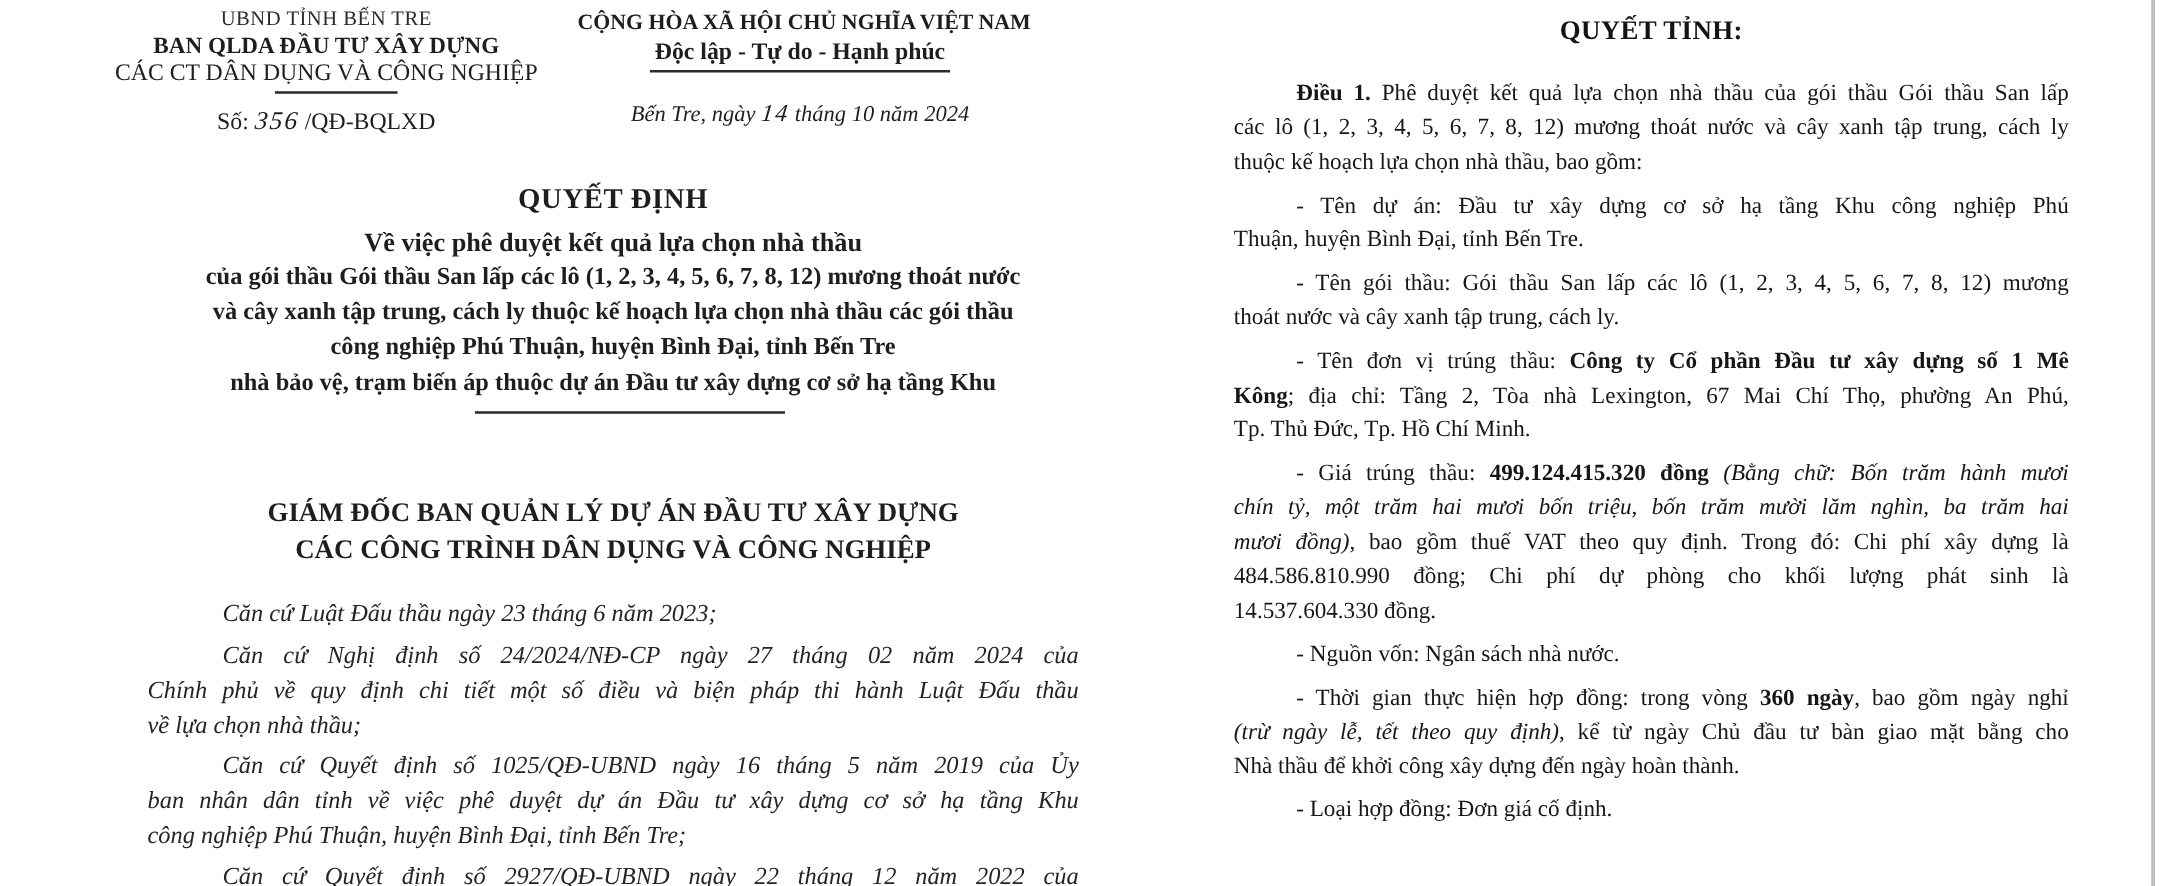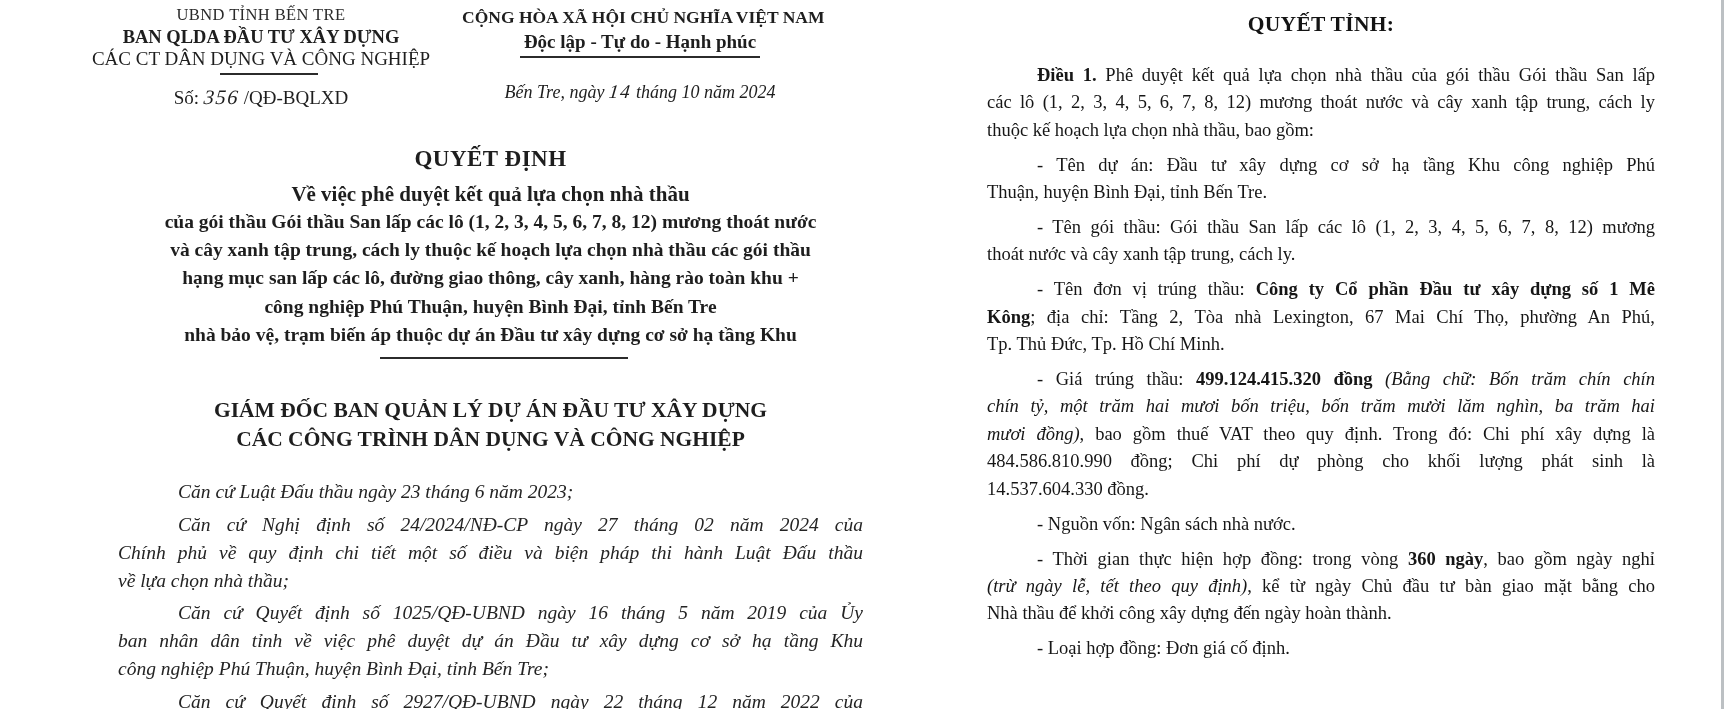--- a/index.html
+++ b/index.html
@@ -82,21 +82,20 @@
       <span class="handwritten">14</span>
       <span>tháng 10 năm 2024</span>
     </div>
   </div>
 
   <div class="title-block">
     <div class="doc-title">QUYẾT ĐỊNH</div>
     <div class="title-about">Về việc phê duyệt kết quả lựa chọn nhà thầu</div>
     <div class="subtitle-line">của gói thầu Gói thầu San lấp các lô (1, 2, 3, 4, 5, 6, 7, 8, 12) mương thoát nước</div>
     <div class="subtitle-line">và cây xanh tập trung, cách ly thuộc kế hoạch lựa chọn nhà thầu các gói thầu</div>
-    <div class="subtitle-line">hạng mục san lấp các lô, đường giao thông, cây xanh, hàng rào toàn khu +</div>
     <div class="subtitle-line">công nghiệp Phú Thuận, huyện Bình Đại, tỉnh Bến Tre</div>
     <div class="subtitle-line">nhà bảo vệ, trạm biến áp thuộc dự án Đầu tư xây dựng cơ sở hạ tầng Khu</div>
     <div class="title-underline"></div>
   </div>
 
   <div class="issuer-block">
     <div class="issuer-line">GIÁM ĐỐC BAN QUẢN LÝ DỰ ÁN ĐẦU TƯ XÂY DỰNG</div>
     <div class="issuer-line">CÁC CÔNG TRÌNH DÂN DỤNG VÀ CÔNG NGHIỆP</div>
   </div>
 
@@ -134,21 +133,21 @@
     <div class="rp-para">
         <div class="pline pl-first"><span class="run-n">- Tên gói thầu: Gói thầu San lấp các lô (1, 2, 3, 4, 5, 6, 7, 8, 12) mương</span></div>
         <div class="pline pl-last"><span class="run-n">thoát nước và cây xanh tập trung, cách ly.</span></div>
       </div>
     <div class="rp-para">
         <div class="pline pl-first"><span class="run-n">- Tên đơn vị trúng thầu: </span><span class="run-b">Công ty Cổ phần Đầu tư xây dựng số 1 Mê</span></div>
         <div class="pline"><span class="run-b">Kông</span><span class="run-n">; địa chỉ: Tầng 2, Tòa nhà Lexington, 67 Mai Chí Thọ, phường An Phú,</span></div>
         <div class="pline pl-last"><span class="run-n">Tp. Thủ Đức, Tp. Hồ Chí Minh.</span></div>
       </div>
     <div class="rp-para">
-        <div class="pline pl-first"><span class="run-n">- Giá trúng thầu: </span><span class="run-b">499.124.415.320 đồng </span><span class="run-i">(Bằng chữ: Bốn trăm chín chín</span></div>
+        <div class="pline pl-first"><span class="run-n">- Giá trúng thầu: </span><span class="run-b">499.124.415.320 đồng </span><span class="run-i">(Bằng chữ: Bốn trăm hành mươi</span></div>
         <div class="pline"><span class="run-i">chín tỷ, một trăm hai mươi bốn triệu, bốn trăm mười lăm nghìn, ba trăm hai</span></div>
         <div class="pline"><span class="run-i">mươi đồng)</span><span class="run-n">, bao gồm thuế VAT theo quy định. Trong đó: Chi phí xây dựng là</span></div>
         <div class="pline"><span class="run-n">484.586.810.990 đồng; Chi phí dự phòng cho khối lượng phát sinh là</span></div>
         <div class="pline pl-last"><span class="run-n">14.537.604.330 đồng.</span></div>
       </div>
     <div class="rp-para">
         <div class="pline pl-first pl-last"><span class="run-n">- Nguồn vốn: Ngân sách nhà nước.</span></div>
       </div>
     <div class="rp-para">
         <div class="pline pl-first"><span class="run-n">- Thời gian thực hiện hợp đồng: trong vòng </span><span class="run-b">360 ngày</span><span class="run-n">, bao gồm ngày nghỉ</span></div>

